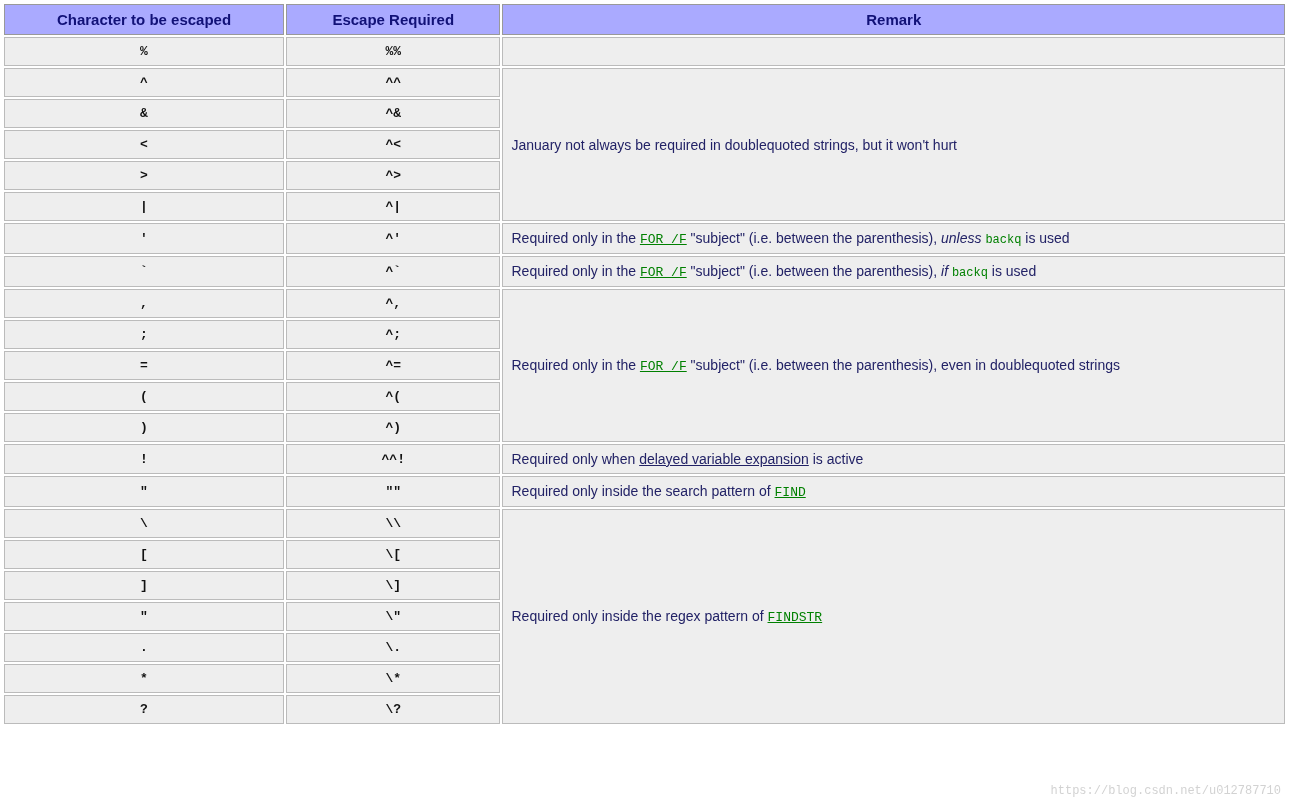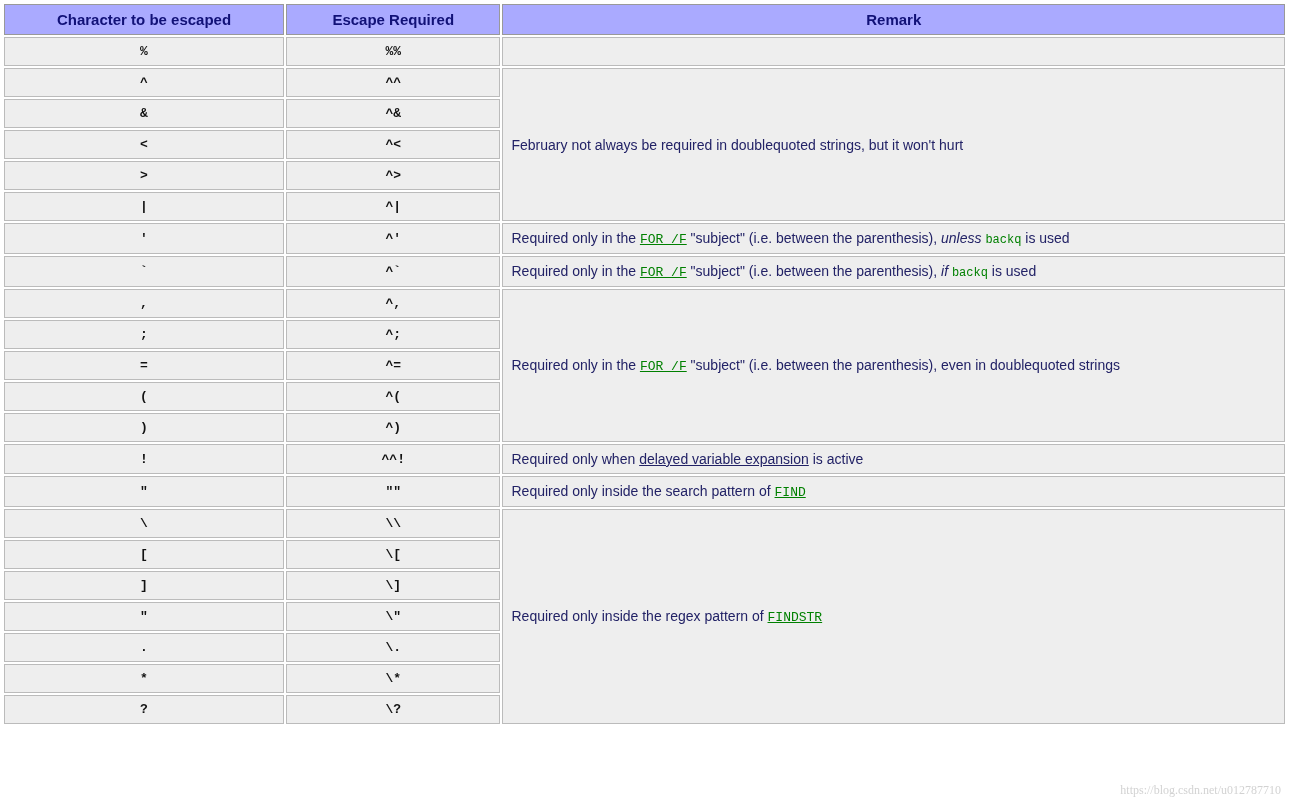--- a/index.html
+++ b/index.html
@@ -56,21 +56,21 @@
     color: #008000;
     font-size: 12px;
   }
   em { font-style: italic; }
   .watermark {
     position: fixed;
     right: 8px;
     bottom: 4px;
     color: rgba(180,180,180,0.6);
     font-size: 12px;
-    font-family: Liberation Serif, serif;
+    font-family: Liberation Mono, monospace;
     pointer-events: none;
   }
 </style>
 </head>
 <body>
 
 <table>
   <thead>
     <tr>
       <th>Character to be escaped</th>
@@ -83,21 +83,21 @@
     <tr>
       <td class="char">%</td>
       <td class="seq">%%</td>
       <td class="remark"></td>
     </tr>
 
     <tr>
       <td class="char">^</td>
       <td class="seq">^^</td>
       <td class="remark" rowspan="5">
-        <span>February not always be required in doublequoted strings, but it won't hurt</span>
+        <span>January not always be required in doublequoted strings, but it won't hurt</span>
       </td>
     </tr>
     <tr>
       <td class="char">&amp;</td>
       <td class="seq">^&amp;</td>
     </tr>
     <tr>
       <td class="char">&lt;</td>
       <td class="seq">^&lt;</td>
     </tr>

